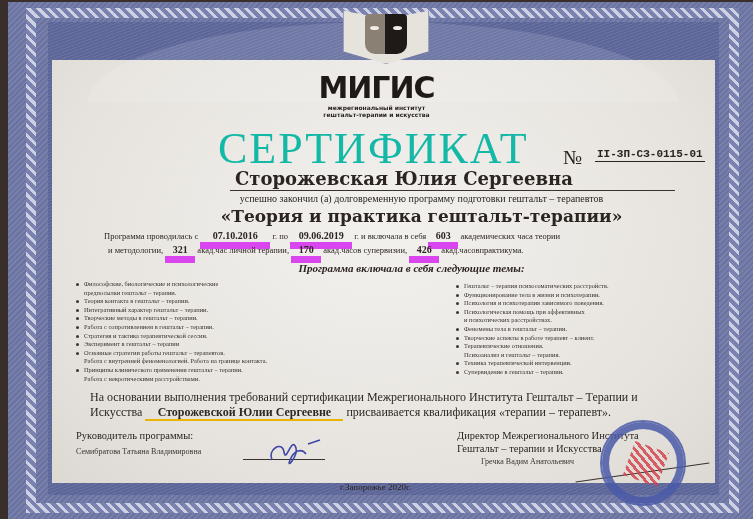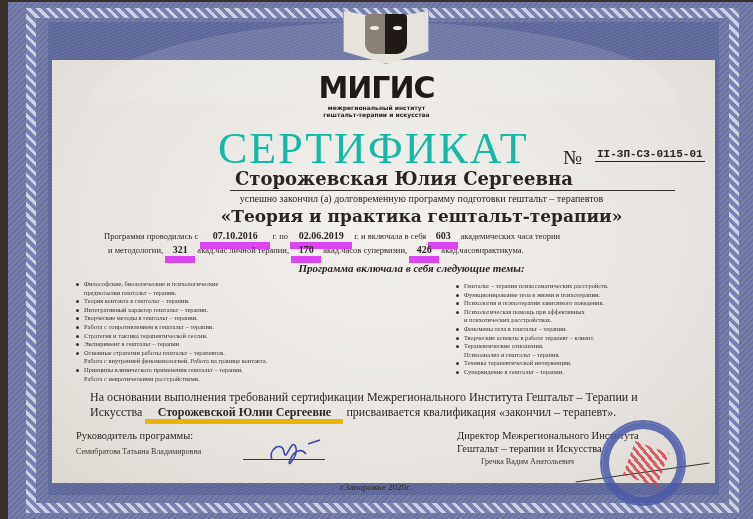--- a/index.html
+++ b/index.html
@@ -78,21 +78,21 @@
   .u { display: inline-block; border-bottom: 7px solid #d946ef; font-weight: bold; font-size: 10px; text-align: center; padding: 0 4px; }
 
   .topics-heading { top: 262px; font-size: 11px; font-weight: bold; padding-left: 70px; font-style: italic; }
 
   .topics { position: absolute; list-style: none; font-size: 6.4px; line-height: 8.6px; color: #3b3430; }
   .topics li { position: relative; padding-left: 10px; }
   .topics li::before { content: ""; position: absolute; left: 2px; top: 3px; width: 3px; height: 3px; border-radius: 50%; background: #3b3430; }
   .topics .sub { display: block; }
 
   .basis { position: absolute; left: 90px; font-size: 12px; line-height: 13px; color: #2e2723; white-space: nowrap; }
-  .basis-name { display: inline-block; width: 198px; border-bottom: 5px solid #eab308; text-align: center; font-weight: bold; }
+  .basis-name { display: inline-block; width: 198px; border-bottom: 2px solid #eab308; text-align: center; font-weight: bold; }
 
   .sig-title { position: absolute; font-size: 10.5px; font-weight: normal; line-height: 13px; }
   .sig-name { position: absolute; font-size: 8px; line-height: 10px; color: #3a332f; }
   .sig-line { position: absolute; height: 1px; background: #3a322d; }
   .city { position: absolute; left: 340px; top: 482px; font-size: 9px; }
 
   .stamp {
     position: absolute; left: 600px; top: 420px; width: 86px; height: 86px; border-radius: 50%;
     border: 2px solid #4a5aa8; box-shadow: inset 0 0 0 5px rgba(74,90,168,0.25), inset 0 0 0 7px #4a5aa8;
     opacity: 0.85;
@@ -129,21 +129,21 @@
 <div class="name">Сторожевская Юлия Сергеевна</div>
 <div class="name-line"></div>
 
 <div class="center-line completed">успешно закончил (а) долговременную программу подготовки гештальт – терапевтов</div>
 <div class="center-line program-title">«Теория и практика гештальт-терапии»</div>
 
 <div class="info" style="top:230px;left:104px;">
   <span>Программа проводилась с</span>
   <span class="u" style="width:70px;">07.10.2016</span>
   <span>г. по</span>
-  <span class="u" style="width:62px;">02.06.2019</span>
+  <span class="u" style="width:62px;">09.06.2019</span>
   <span>г. и включала в себя</span>
   <span class="u" style="width:30px;">603</span>
   <span>академических часа теории</span>
 </div>
 <div class="info" style="top:244px;left:108px;">
   <span>и методологии,</span>
   <span class="u" style="width:30px;">321</span>
   <span>акад.час личной терапии,</span>
   <span class="u" style="width:30px;">170</span>
   <span>акад.часов супервизии,</span>
@@ -214,21 +214,21 @@
     </li>
     <li>
       <span class="sub">Супервидение в гештальт – терапии.</span>
     </li>
   </ul>
 
 <div class="basis" style="top:391px;">На основании выполнения требований сертификации Межрегионального Института Гештальт – Терапии и</div>
 <div class="basis" style="top:406px;">
   <span>Искусства</span>
   <span class="basis-name">Сторожевской Юлии Сергеевне</span>
-  <span>присваивается квалификация «закончил – терапевт».</span>
+  <span>присваивается квалификация «терапии – терапевт».</span>
 </div>
 
 <div class="sig-title" style="left:76px;top:429px;">Руководитель программы:</div>
 <div class="sig-name" style="left:76px;top:447px;">Семибратова Татьяна Владимировна</div>
 <div class="sig-line" style="left:243px;top:459px;width:82px;"></div>
 <svg style="position:absolute;left:262px;top:430px;" width="60" height="42">
   <path d="M10 30 C 5 20, 20 10, 22 22 S 30 5, 34 18 C 36 26, 24 40, 28 30 C 32 20, 40 18, 44 24 M46 14 L58 10" stroke="#3f46a8" stroke-width="1.6" fill="none"></path>
 </svg>
 
 <div class="sig-title" style="left:457px;top:429px;">Директор Межрегионального Института</div>

